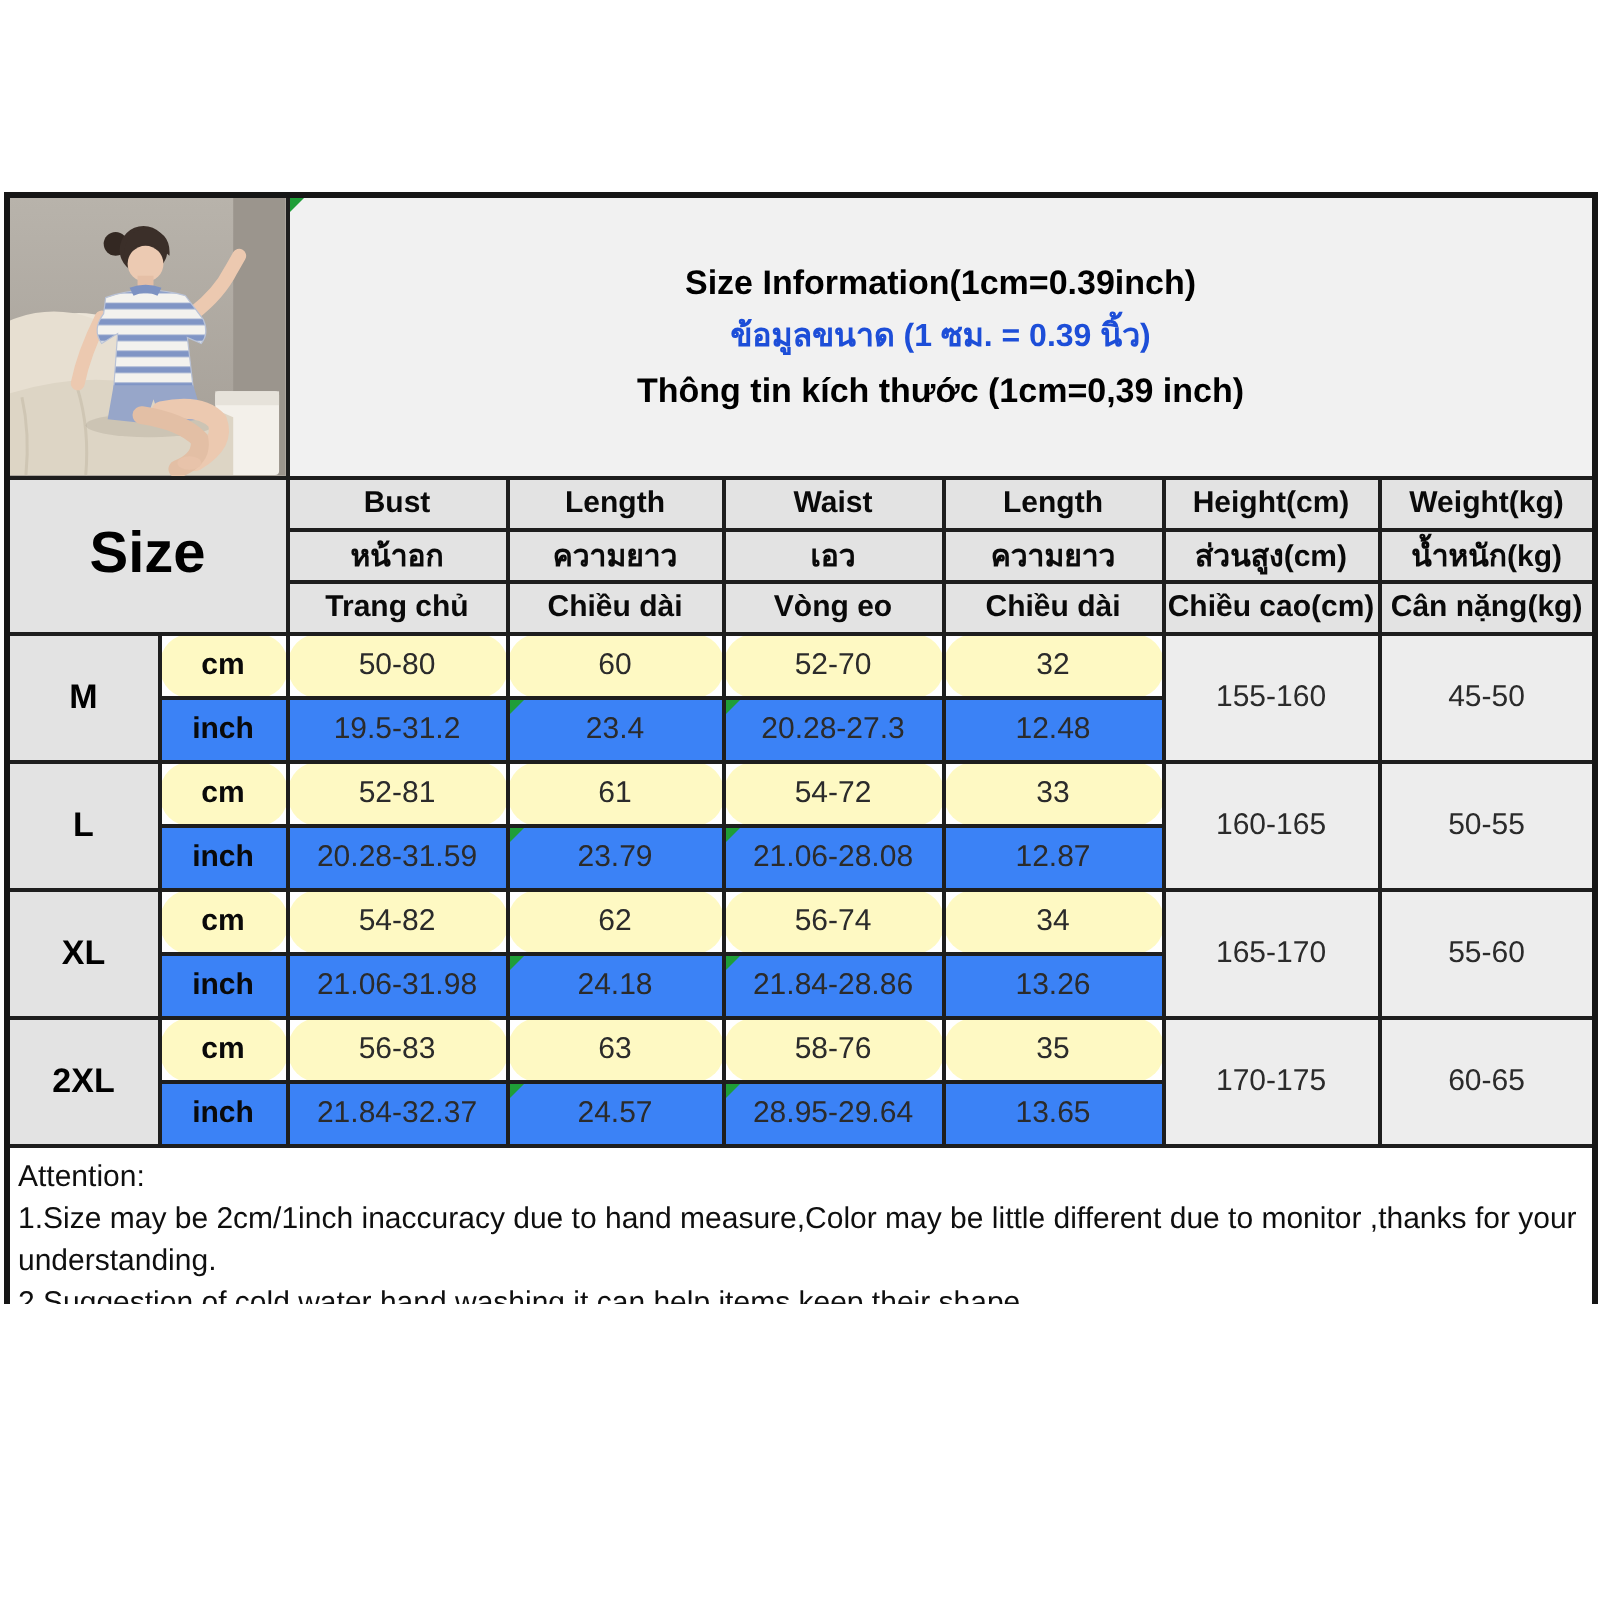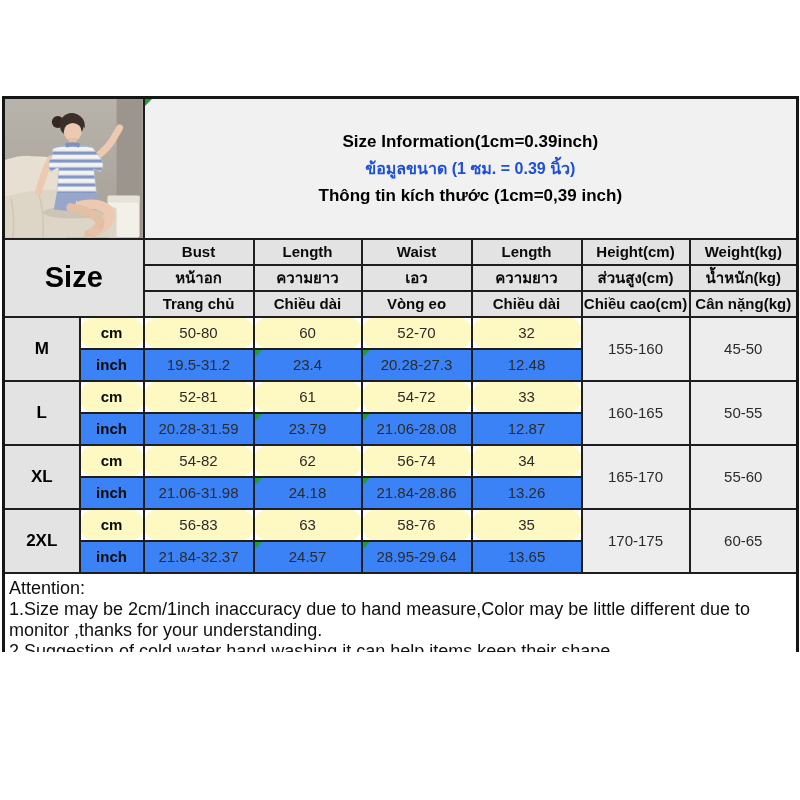--- a/index.html
+++ b/index.html
@@ -38,21 +38,21 @@
   .unit-lab{font-weight:700;color:#0a0a0a;}
 
   .tri{
     position:absolute;top:0;left:0;width:0;height:0;
     border-top:7px solid #1f9e38;border-right:7px solid transparent;
     pointer-events:none;
   }
 
   .att-cell{
     text-align:left;vertical-align:top;background:#fff;
-    padding:4px 6px 0 4px;font-size:18px;color:#0f0f0f;line-height:21px;
+    padding:4px 6px 0 4px;font-size:15px;color:#0f0f0f;line-height:21px;
   }
 </style>
 </head>
 <body>
 
 <div class="page">
   <table class="size-table">
     <colgroup>
       <col style="width:76px">
         <col style="width:64px">

